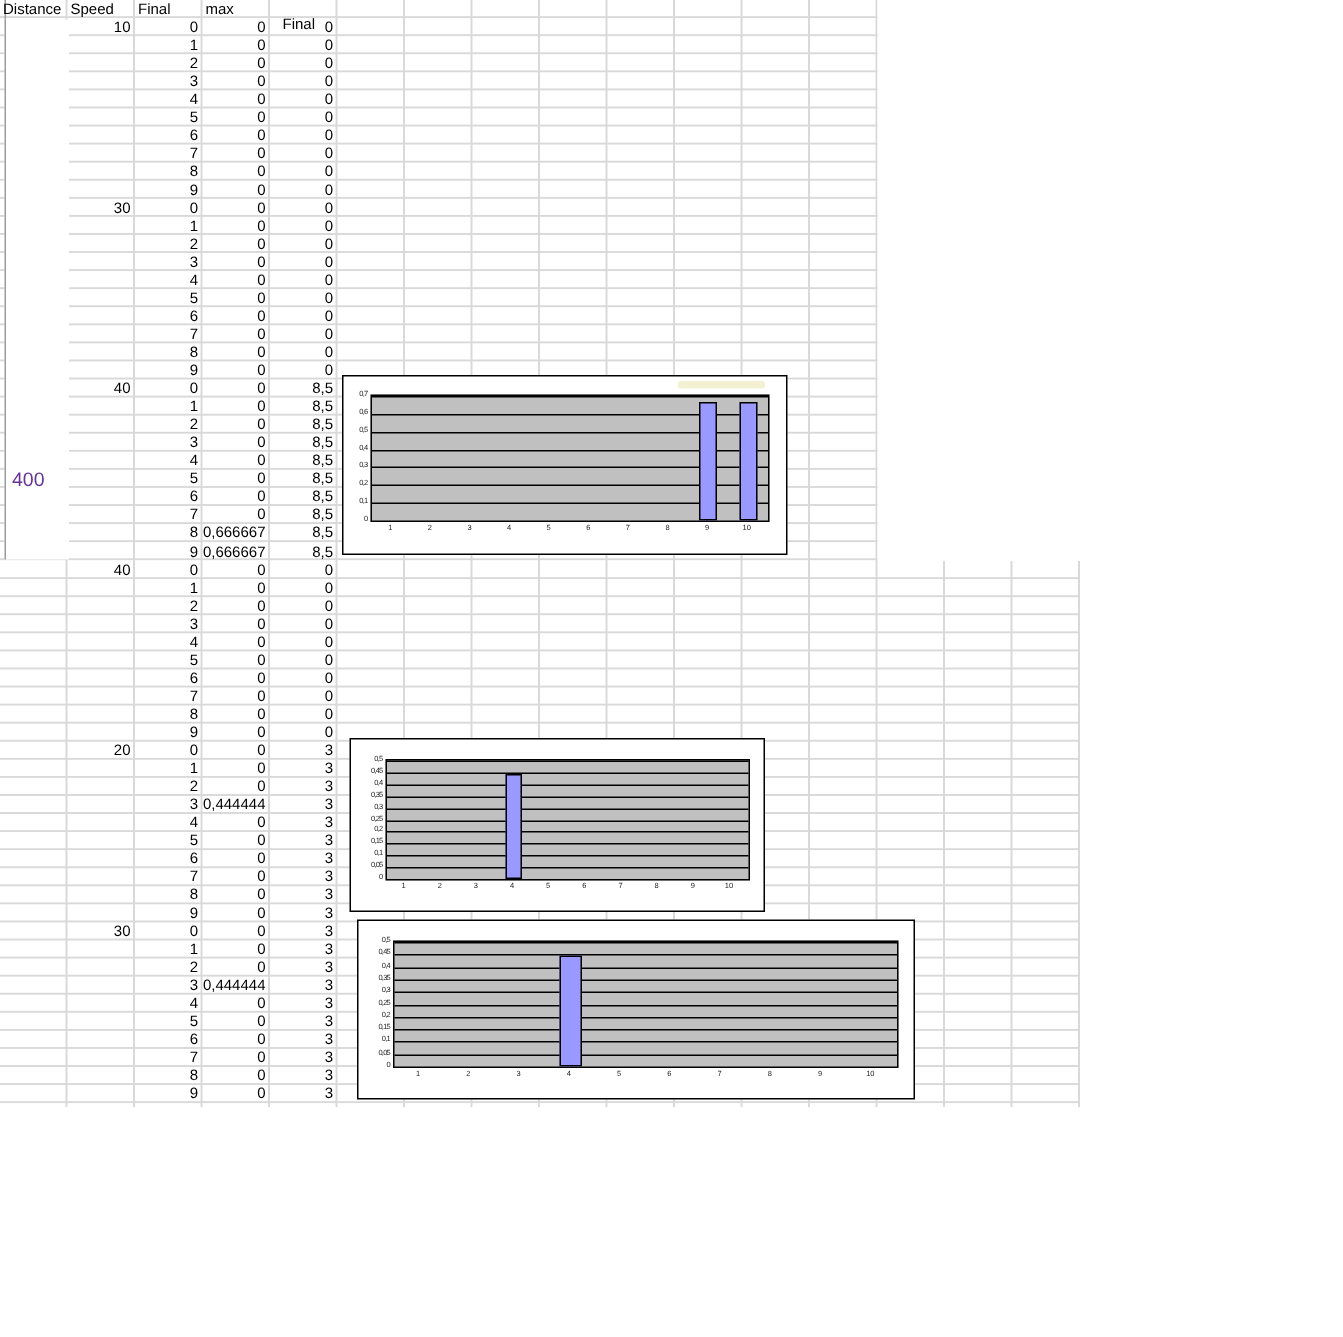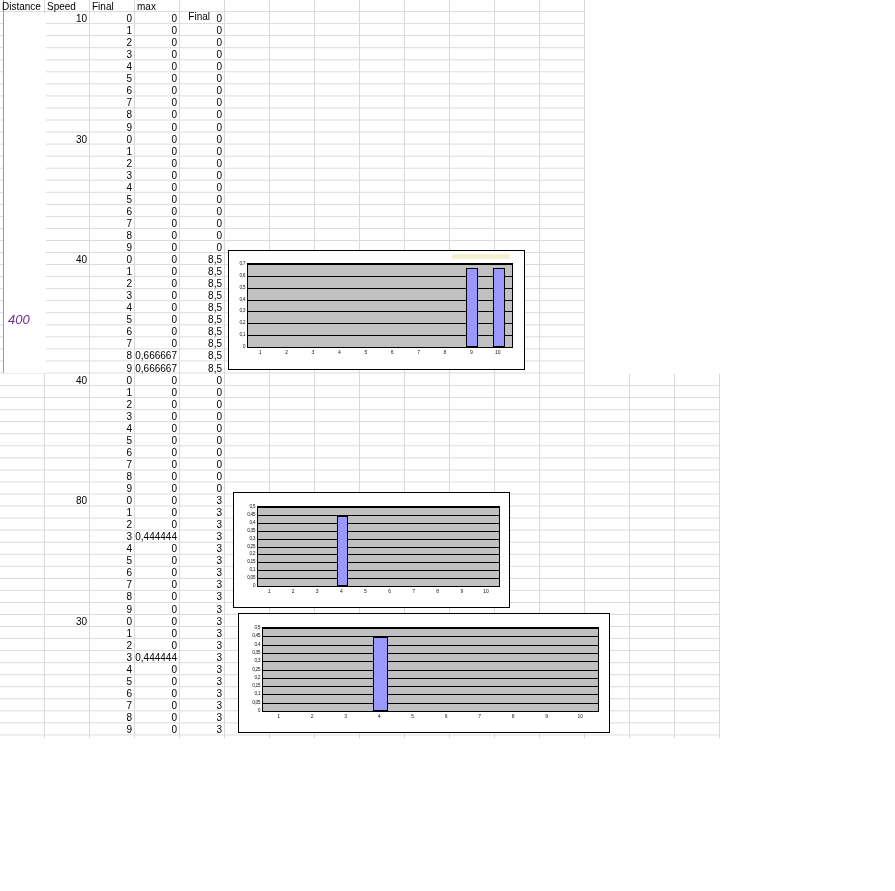--- a/index.html
+++ b/index.html
@@ -178,21 +178,21 @@
     <div class="cell right" style="left: 180px; top: 446.85px; width: 42px;">0</div>
     <div class="cell right" style="left: 90px; top: 458.9px; width: 42px;">7</div>
     <div class="cell right" style="left: 135px; top: 458.9px; width: 42px;">0</div>
     <div class="cell right" style="left: 180px; top: 458.9px; width: 42px;">0</div>
     <div class="cell right" style="left: 90px; top: 470.95px; width: 42px;">8</div>
     <div class="cell right" style="left: 135px; top: 470.95px; width: 42px;">0</div>
     <div class="cell right" style="left: 180px; top: 470.95px; width: 42px;">0</div>
     <div class="cell right" style="left: 90px; top: 483px; width: 42px;">9</div>
     <div class="cell right" style="left: 135px; top: 483px; width: 42px;">0</div>
     <div class="cell right" style="left: 180px; top: 483px; width: 42px;">0</div>
-    <div class="cell right" style="left: 45px; top: 495.05px; width: 42px;">80</div>
+    <div class="cell right" style="left: 45px; top: 495.05px; width: 42px;">20</div>
     <div class="cell right" style="left: 90px; top: 495.05px; width: 42px;">0</div>
     <div class="cell right" style="left: 135px; top: 495.05px; width: 42px;">0</div>
     <div class="cell right" style="left: 180px; top: 495.05px; width: 42px;">3</div>
     <div class="cell right" style="left: 90px; top: 507.1px; width: 42px;">1</div>
     <div class="cell right" style="left: 135px; top: 507.1px; width: 42px;">0</div>
     <div class="cell right" style="left: 180px; top: 507.1px; width: 42px;">3</div>
     <div class="cell right" style="left: 90px; top: 519.15px; width: 42px;">2</div>
     <div class="cell right" style="left: 135px; top: 519.15px; width: 42px;">0</div>
     <div class="cell right" style="left: 180px; top: 519.15px; width: 42px;">3</div>
     <div class="cell right" style="left: 90px; top: 531.2px; width: 42px;">3</div>
@@ -348,13 +348,13 @@
       <div class="xtick" style="left: 123.5px; width: 33.5px; top: 100px;">4</div>
       <div class="xtick" style="left: 157px; width: 33.5px; top: 100px;">5</div>
       <div class="xtick" style="left: 190.5px; width: 33.5px; top: 100px;">6</div>
       <div class="xtick" style="left: 224px; width: 33.5px; top: 100px;">7</div>
       <div class="xtick" style="left: 257.5px; width: 33.5px; top: 100px;">8</div>
       <div class="xtick" style="left: 291px; width: 33.5px; top: 100px;">9</div>
       <div class="xtick" style="left: 324.5px; width: 33.5px; top: 100px;">10</div>
     </div>
   </div>
 
-<div class="distance-val" style="left: 8px; top: 312px; color: rgb(102, 51, 153); font-style: italic;">400</div>
+<div class="distance-val" style="left: 8px; top: 312px; color: rgb(102, 51, 153);">400</div>
 
 </body></html>

